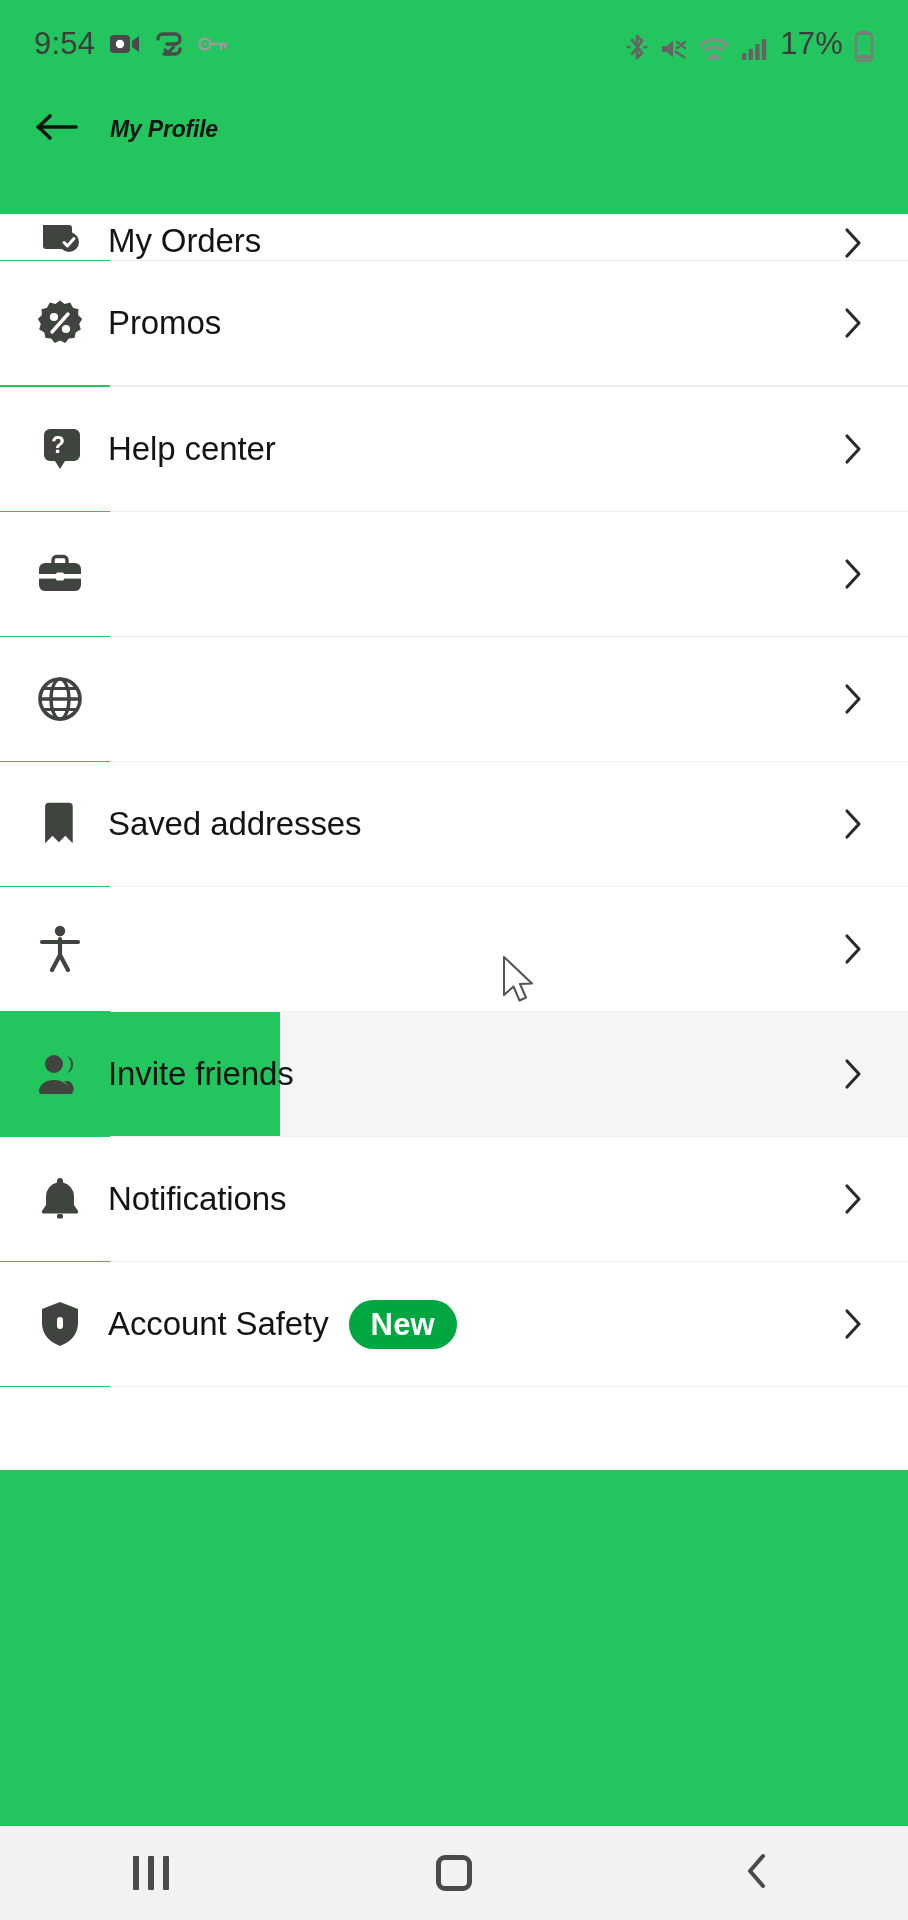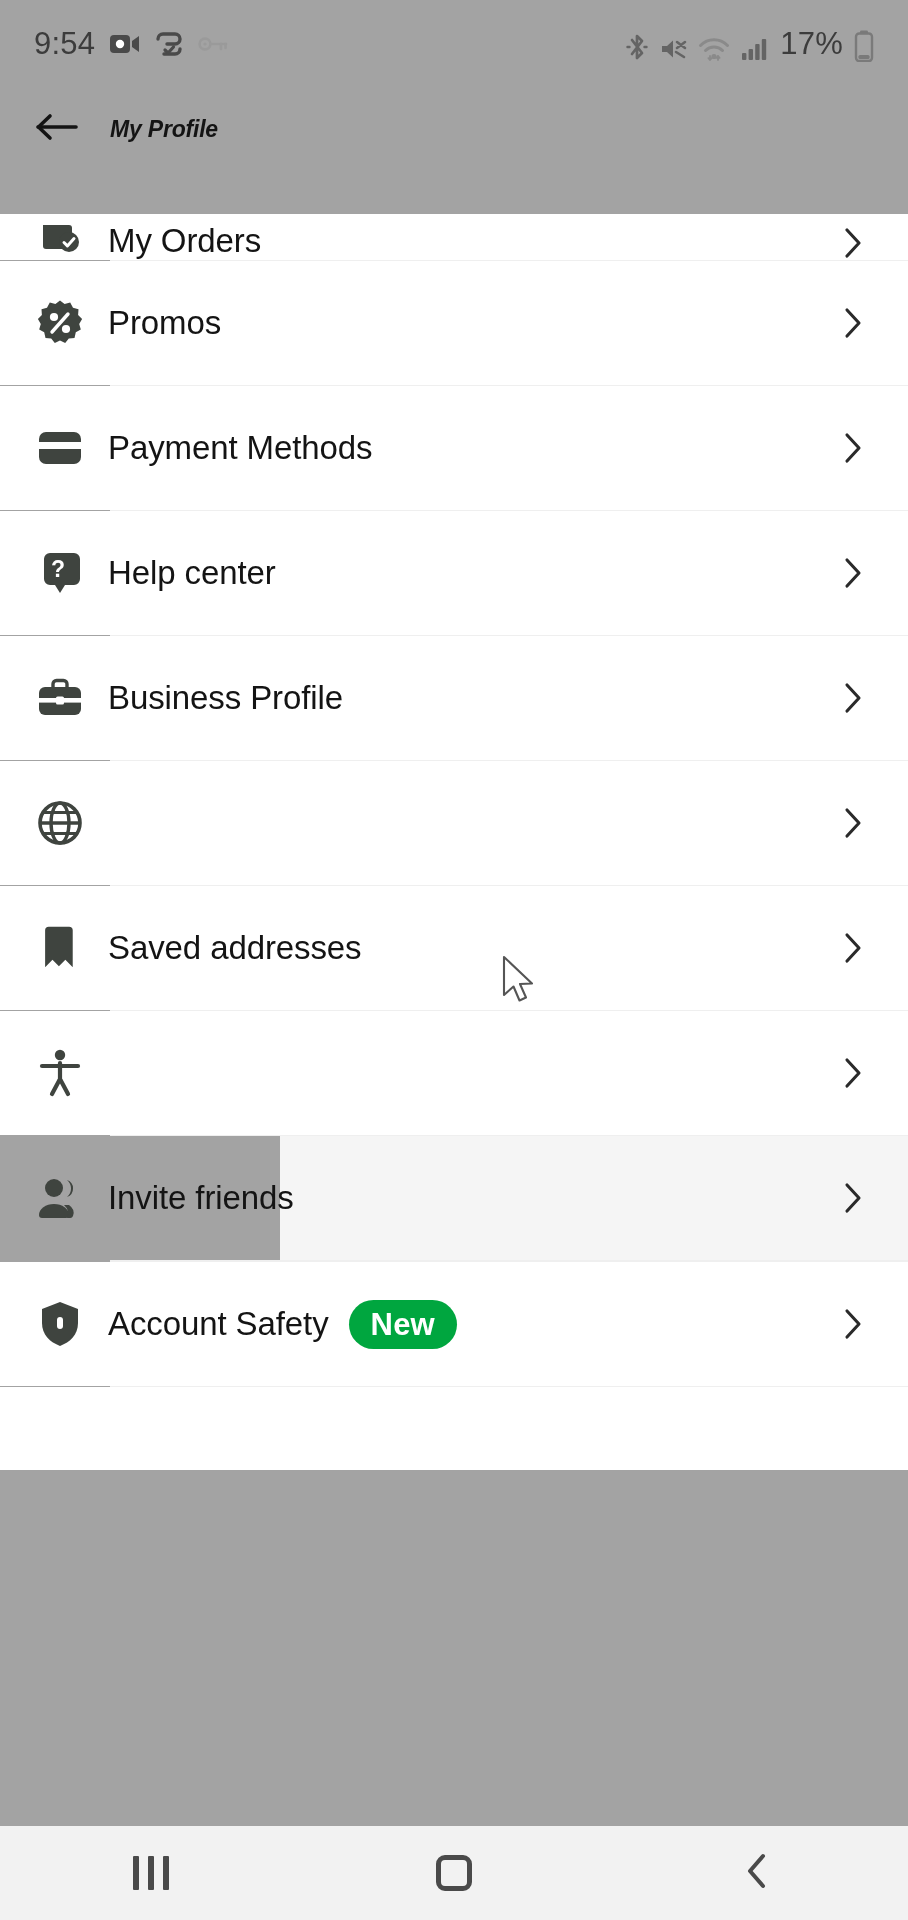--- a/index.html
+++ b/index.html
@@ -2,21 +2,21 @@
 <html><head>
 <meta charset="utf-8">
 <style>
   html,body{margin:0;padding:0;}
   body{
     width:908px;height:1920px;overflow:hidden;
     background:#ffffff;
     font-family:"Liberation Sans","DejaVu Sans",sans-serif;
     -webkit-font-smoothing:antialiased;
   }
-  .phone{position:relative;width:908px;height:1920px;background:#a3a3a3;overflow:hidden;}
+  .phone{position:relative;width:908px;height:1920px;background:#22c55e;overflow:hidden;}
 
   
   .statusbar{
     position:absolute;left:0;top:0;width:908px;height:88px;
     display:flex;align-items:center;justify-content:space-between;
     padding:0 34px;box-sizing:border-box;
   }
   .sb-left{display:flex;align-items:center;gap:15px;}
   .sb-right{display:flex;align-items:flex-end;gap:11px;}
   .sb-time{font-size:31px;color:#3c3c3c;letter-spacing:.2px;font-weight:400;}
@@ -199,35 +199,20 @@
       <div class="lbl">Promos</div>
       <div class="spacer"></div>
       <div class="chev">
         <svg width="22" height="34" viewBox="0 0 22 34">
             <path d="M5 4 L17 17 L5 30" stroke="#2a2a2a" stroke-width="3.1" fill="none" stroke-linecap="round" stroke-linejoin="round"></path>
           </svg>
       </div>
     </div>
     <div class="divider"></div>
 
-    <div class="row">
-      <div class="ic">
-        <svg width="46" height="38" viewBox="0 0 46 38">
-          <rect x="2" y="3" width="42" height="32" rx="7" fill="#3f443f"></rect>
-          <rect x="2" y="13" width="42" height="7" fill="#ffffff"></rect>
-        </svg>
-      </div>
-      <div class="lbl">Payment Methods</div>
-      <div class="spacer"></div>
-      <div class="chev">
-        <svg width="22" height="34" viewBox="0 0 22 34">
-            <path d="M5 4 L17 17 L5 30" stroke="#2a2a2a" stroke-width="3.1" fill="none" stroke-linecap="round" stroke-linejoin="round"></path>
-          </svg>
-      </div>
-    </div>
     <div class="divider"></div>
 
     <div class="row">
       <div class="ic">
         <svg width="46" height="48" viewBox="0 0 46 48">
           <path d="M7 4 h32 a6 6 0 0 1 6 6 v20 a6 6 0 0 1-6 6 h-9 l-5 8 -5-8 h-5 a6 6 0 0 1-6-6 V10 a6 6 0 0 1 6-6 Z" fill="#3f443f" transform="translate(-2,0)"></path>
           <text x="21" y="28" font-family="Liberation Sans, sans-serif" font-size="23" font-weight="700" fill="#ffffff" text-anchor="middle">?</text>
         </svg>
       </div>
       <div class="lbl">Help center</div>
@@ -242,21 +227,20 @@
 
     <div class="row">
       <div class="ic">
         <svg width="46" height="44" viewBox="0 0 46 44">
           <path d="M16 11 V8 a3.5 3.5 0 0 1 3.5-3.5 h7 A3.5 3.5 0 0 1 30 8 v3" stroke="#3f443f" stroke-width="3.4" fill="none" stroke-linecap="round"></path>
           <rect x="2" y="11" width="42" height="28" rx="6" fill="#3f443f"></rect>
           <rect x="2" y="22" width="42" height="4.6" fill="#ffffff"></rect>
           <rect x="19" y="20.5" width="8" height="8" rx="1.6" fill="#ffffff"></rect>
         </svg>
       </div>
-      <div class="lbl">Business Profile</div>
       <div class="spacer"></div>
       <div class="chev">
         <svg width="22" height="34" viewBox="0 0 22 34">
             <path d="M5 4 L17 17 L5 30" stroke="#2a2a2a" stroke-width="3.1" fill="none" stroke-linecap="round" stroke-linejoin="round"></path>
           </svg>
       </div>
     </div>
     <div class="divider"></div>
 
     <div class="row">
@@ -324,20 +308,35 @@
       <div class="lbl">Invite friends</div>
       <div class="spacer"></div>
       <div class="chev">
         <svg width="22" height="34" viewBox="0 0 22 34">
             <path d="M5 4 L17 17 L5 30" stroke="#2a2a2a" stroke-width="3.1" fill="none" stroke-linecap="round" stroke-linejoin="round"></path>
           </svg>
       </div>
     </div>
     <div class="divider"></div>
 
+    <div class="row">
+      <div class="ic">
+        <svg width="44" height="48" viewBox="0 0 44 48">
+          <path d="M22 3 a3 3 0 0 1 3 3 v1.5 a14 14 0 0 1 11 13.7 V30 l4 6 a1.6 1.6 0 0 1-1.4 2.5 H5.4 A1.6 1.6 0 0 1 4 36 l4-6 V21.2 A14 14 0 0 1 19 7.5 V6 a3 3 0 0 1 3-3 Z" fill="#3f443f"></path>
+          <rect x="19" y="39" width="6" height="4.5" rx="1.6" fill="#3f443f"></rect>
+        </svg>
+      </div>
+      <div class="lbl">Notifications</div>
+      <div class="spacer"></div>
+      <div class="chev">
+        <svg width="22" height="34" viewBox="0 0 22 34">
+            <path d="M5 4 L17 17 L5 30" stroke="#2a2a2a" stroke-width="3.1" fill="none" stroke-linecap="round" stroke-linejoin="round"></path>
+          </svg>
+      </div>
+    </div>
     <div class="divider"></div>
 
     <div class="row">
       <div class="ic">
         <svg width="42" height="48" viewBox="0 0 42 48">
           <path d="M21 2 L39 9 v14 c0 12-8 19-18 23 C11 42 3 35 3 23 V9 Z" fill="#3f443f"></path>
           <rect x="18" y="17" width="6" height="12" rx="3" fill="#ffffff"></rect>
         </svg>
       </div>
       <div class="lbl">Account Safety</div>

